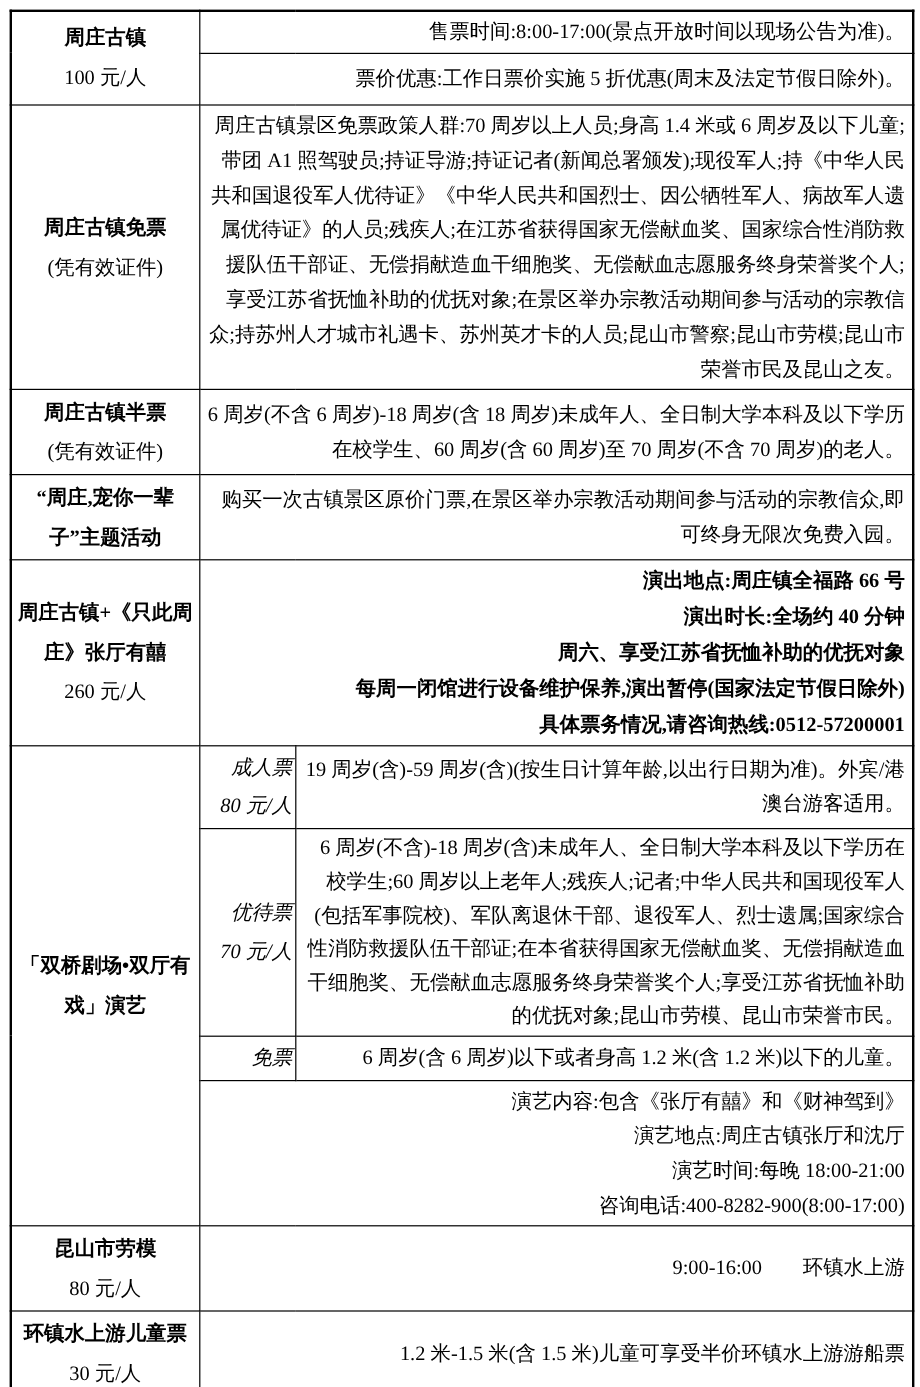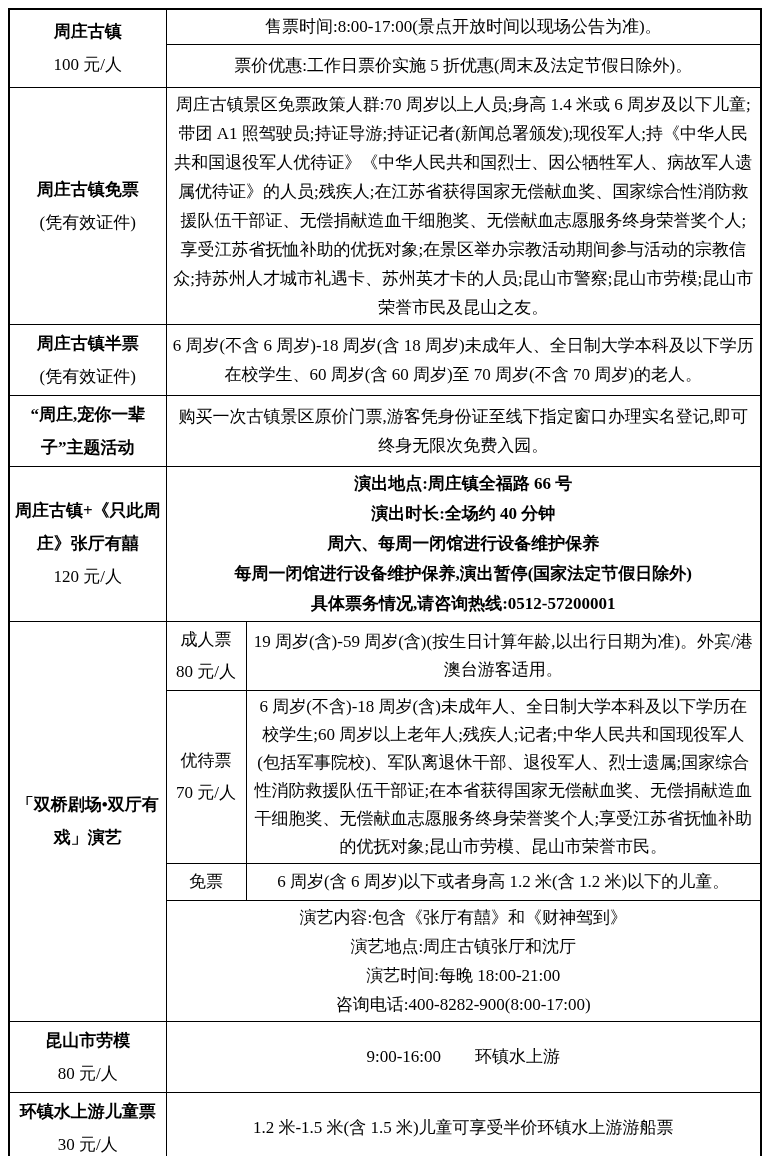--- a/index.html
+++ b/index.html
@@ -26,26 +26,27 @@
     vertical-align: middle;
     overflow: hidden;
     word-break: break-all;
   }
   td.label {
     text-align: center;
     line-height: 33px;
     padding: 2px 3px;
   }
   td.sublabel {
-    text-align: center;
+    text-align: right;
     line-height: 32px;
     padding: 2px 2px;
+    font-style: italic;
   }
   .b { font-weight: bold; }
-  td.content { line-height: 29px; text-align: center; }
+  td.content { line-height: 29px; text-align: right; }
   td.content.lh30 { line-height: 30px; font-weight: bold; }
   td.content.lh28 { line-height: 28px; }
   .line { display: block; }
 </style>
 </head>
 <body>
 
 <div class="page">
   <table class="tix">
     <colgroup>
@@ -79,32 +80,32 @@
           <span class="line b">周庄古镇半票</span>
           <span class="line">(凭有效证件)</span>
         </td>
         <td class="content" colspan="2">6 周岁(不含 6 周岁)-18 周岁(含 18 周岁)未成年人、全日制大学本科及以下学历在校学生、60 周岁(含 60 周岁)至 70 周岁(不含 70 周岁)的老人。</td>
       </tr>
 
       <tr style="height:71px">
         <td class="label">
           <span class="line b">“周庄,宠你一辈子”主题活动</span>
         </td>
-        <td class="content" colspan="2">购买一次古镇景区原价门票,游客凭身份证至线下指定窗口办理实名登记,即可终身无限次免费入园。</td>
+        <td class="content" colspan="2">购买一次古镇景区原价门票,在景区举办宗教活动期间参与活动的宗教信众,即可终身无限次免费入园。</td>
       </tr>
 
       <tr style="height:150px">
         <td class="label">
           <span class="line b">周庄古镇+《只此周庄》张厅有囍</span>
-          <span class="line">120 元/人</span>
+          <span class="line">260 元/人</span>
         </td>
         <td class="content lh30" colspan="2">
           <span class="line">演出地点:周庄镇全福路 66 号</span>
           <span class="line">演出时长:全场约 40 分钟</span>
-          <span class="line">周六、每周一闭馆进行设备维护保养</span>
+          <span class="line">周六、享受江苏省抚恤补助的优抚对象</span>
           <span class="line">每周一闭馆进行设备维护保养,演出暂停(国家法定节假日除外)</span>
           <span class="line">具体票务情况,请咨询热线:0512-57200001</span>
         </td>
       </tr>
 
       <tr style="height:51px">
         <td class="label" rowspan="4">
           <span class="line b">「双桥剧场•双厅有戏」演艺</span>
         </td>
         <td class="sublabel">

